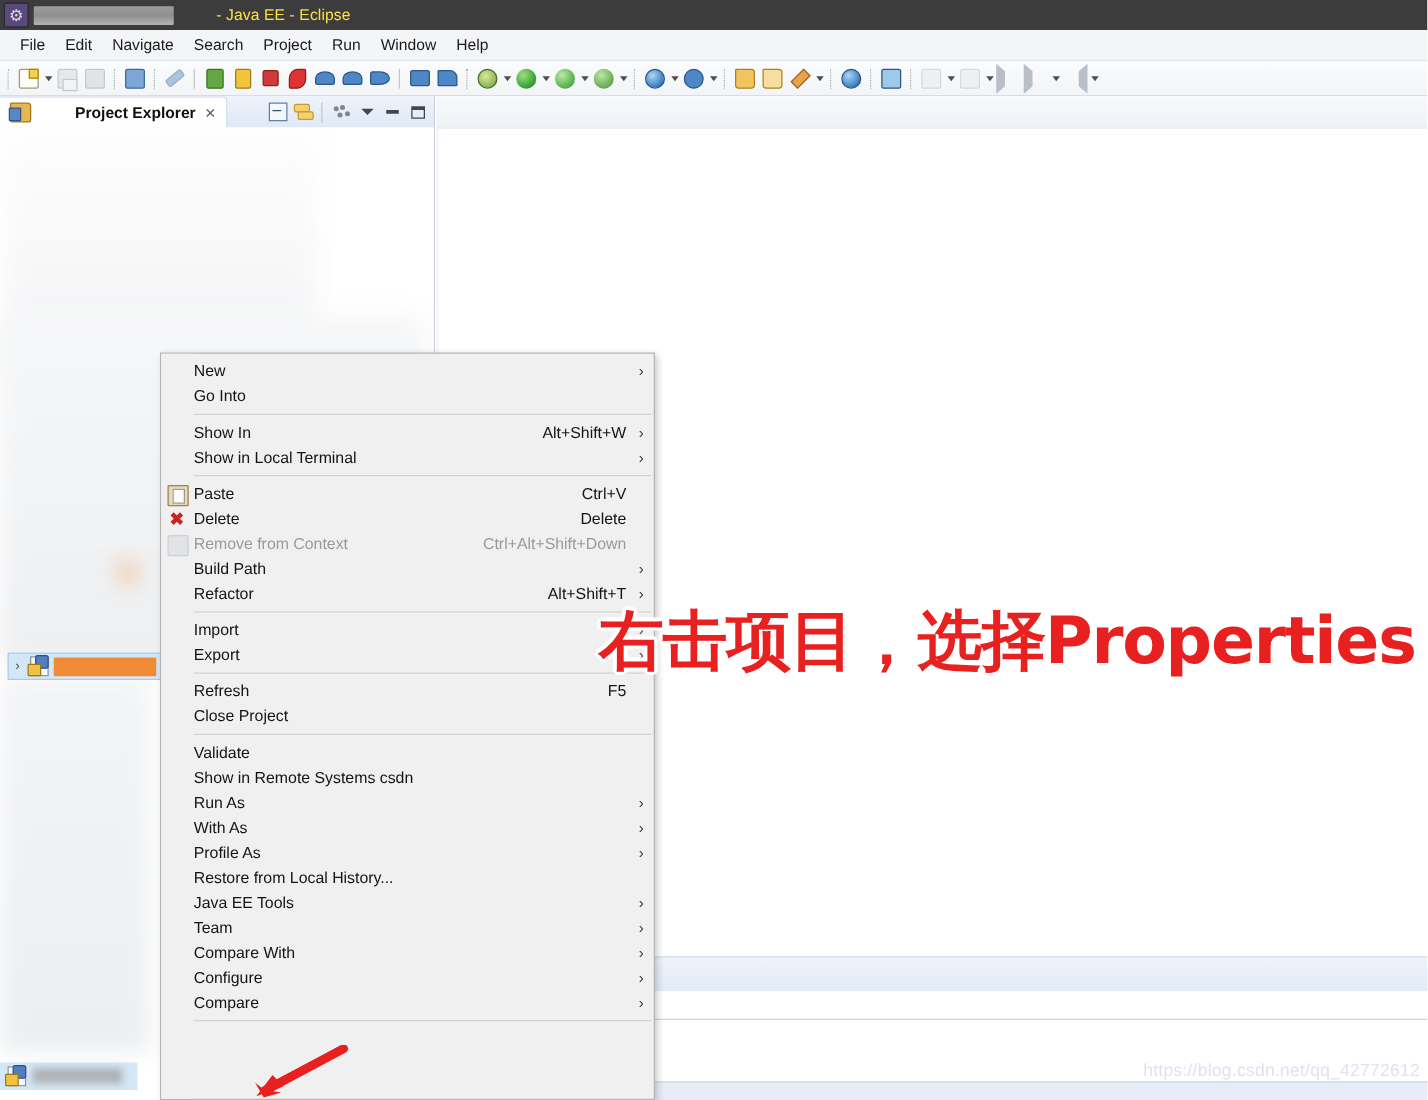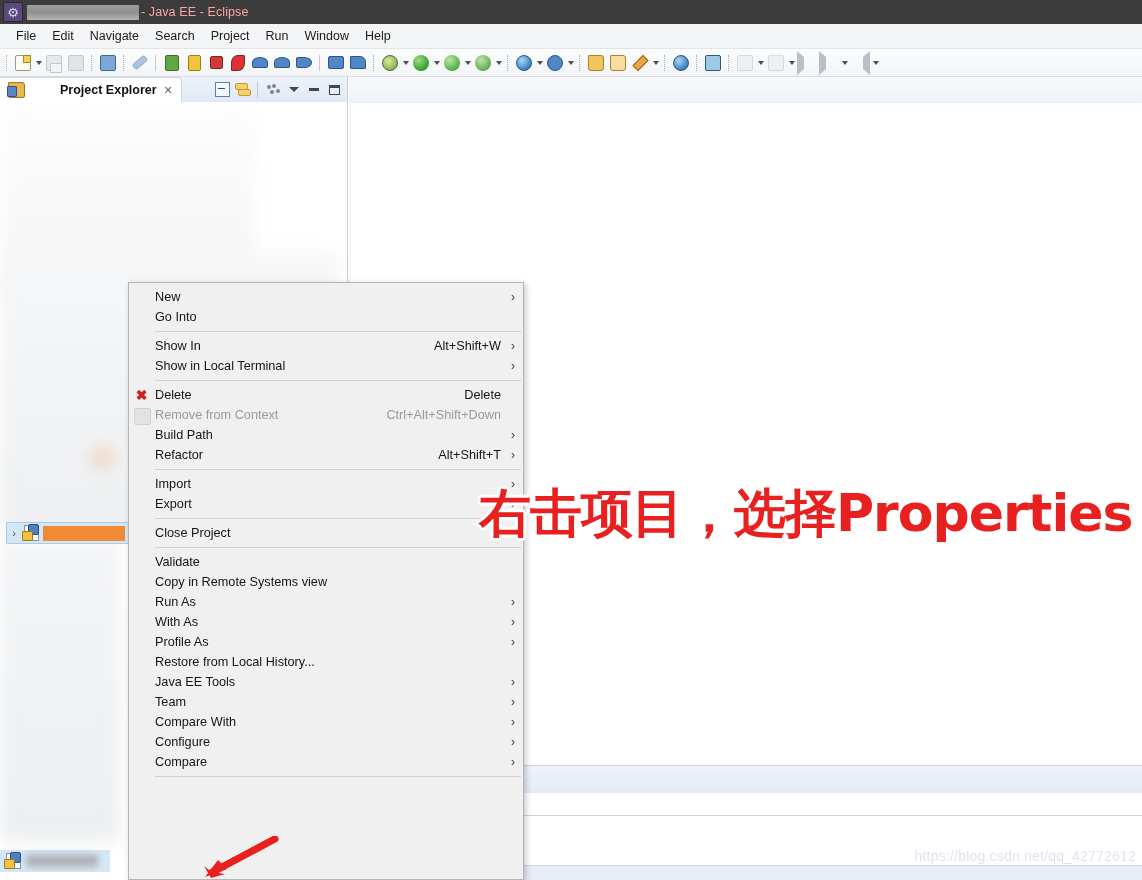--- a/index.html
+++ b/index.html
@@ -19,21 +19,21 @@
   #titlebar .app-icon{
     width:18px;height:18px;margin-left:3px;margin-right:4px;
     background:#5a4a7a;border:1px solid #2d2540;border-radius:2px;
     display:flex;align-items:center;justify-content:center;
     font-size:13px;line-height:13px;color:#dcd6ea;
   }
   #titlebar .redacted-title{
     width:112px;height:15px;margin-right:2px;border-radius:1px;
     background:linear-gradient(180deg,#9d9d9d 0%,#8f8f8f 50%,#b4b4b4 100%);
   }
-  #titlebar .title-text{font-size:12.5px;letter-spacing:0.1px;color:#fca5a5;}
+  #titlebar .title-text{font-size:12.5px;letter-spacing:0.1px;color:#fde047;margin-left:32px;}
 
   
   #menubar{
     position:absolute;left:0;top:24px;width:1142px;height:25px;
     background:#f4f5f7;border-bottom:1px solid #e2e4e8;
     display:flex;align-items:center;padding-left:8px;box-sizing:border-box;
   }
   #menubar .mi{
     font-size:12.5px;color:#1a1a1a;padding:3px 8px;border-radius:2px;cursor:default;
   }
@@ -450,20 +450,25 @@
         <span class="mlabel">Show In</span>
         <span class="maccel">Alt+Shift+W</span>
         <span class="msub">›</span>
       </div>
       <div class="mrow">
         <span class="mlabel">Show in Local Terminal</span>
         <span class="msub">›</span>
       </div>
       <div class="msep"></div>
       <div class="mrow">
+        <span class="micon mi-paste"></span>
+        <span class="mlabel">Paste</span>
+        <span class="maccel">Ctrl+V</span>
+      </div>
+      <div class="mrow">
         <span class="micon mi-delete">✖</span>
         <span class="mlabel">Delete</span>
         <span class="maccel">Delete</span>
       </div>
       <div class="mrow disabled">
         <span class="micon mi-remove"></span>
         <span class="mlabel">Remove from Context</span>
         <span class="maccel">Ctrl+Alt+Shift+Down</span>
       </div>
       <div class="mrow">
@@ -479,28 +484,32 @@
       <div class="mrow">
         <span class="mlabel">Import</span>
         <span class="msub">›</span>
       </div>
       <div class="mrow">
         <span class="mlabel">Export</span>
         <span class="msub">›</span>
       </div>
       <div class="msep"></div>
       <div class="mrow">
+        <span class="mlabel">Refresh</span>
+        <span class="maccel">F5</span>
+      </div>
+      <div class="mrow">
         <span class="mlabel">Close Project</span>
       </div>
       <div class="msep"></div>
       <div class="mrow">
         <span class="mlabel">Validate</span>
       </div>
       <div class="mrow">
-        <span class="mlabel">Copy in Remote Systems view</span>
+        <span class="mlabel">Show in Remote Systems csdn</span>
       </div>
       <div class="mrow">
         <span class="mlabel">Run As</span>
         <span class="msub">›</span>
       </div>
       <div class="mrow">
         <span class="mlabel">With As</span>
         <span class="msub">›</span>
       </div>
       <div class="mrow">

